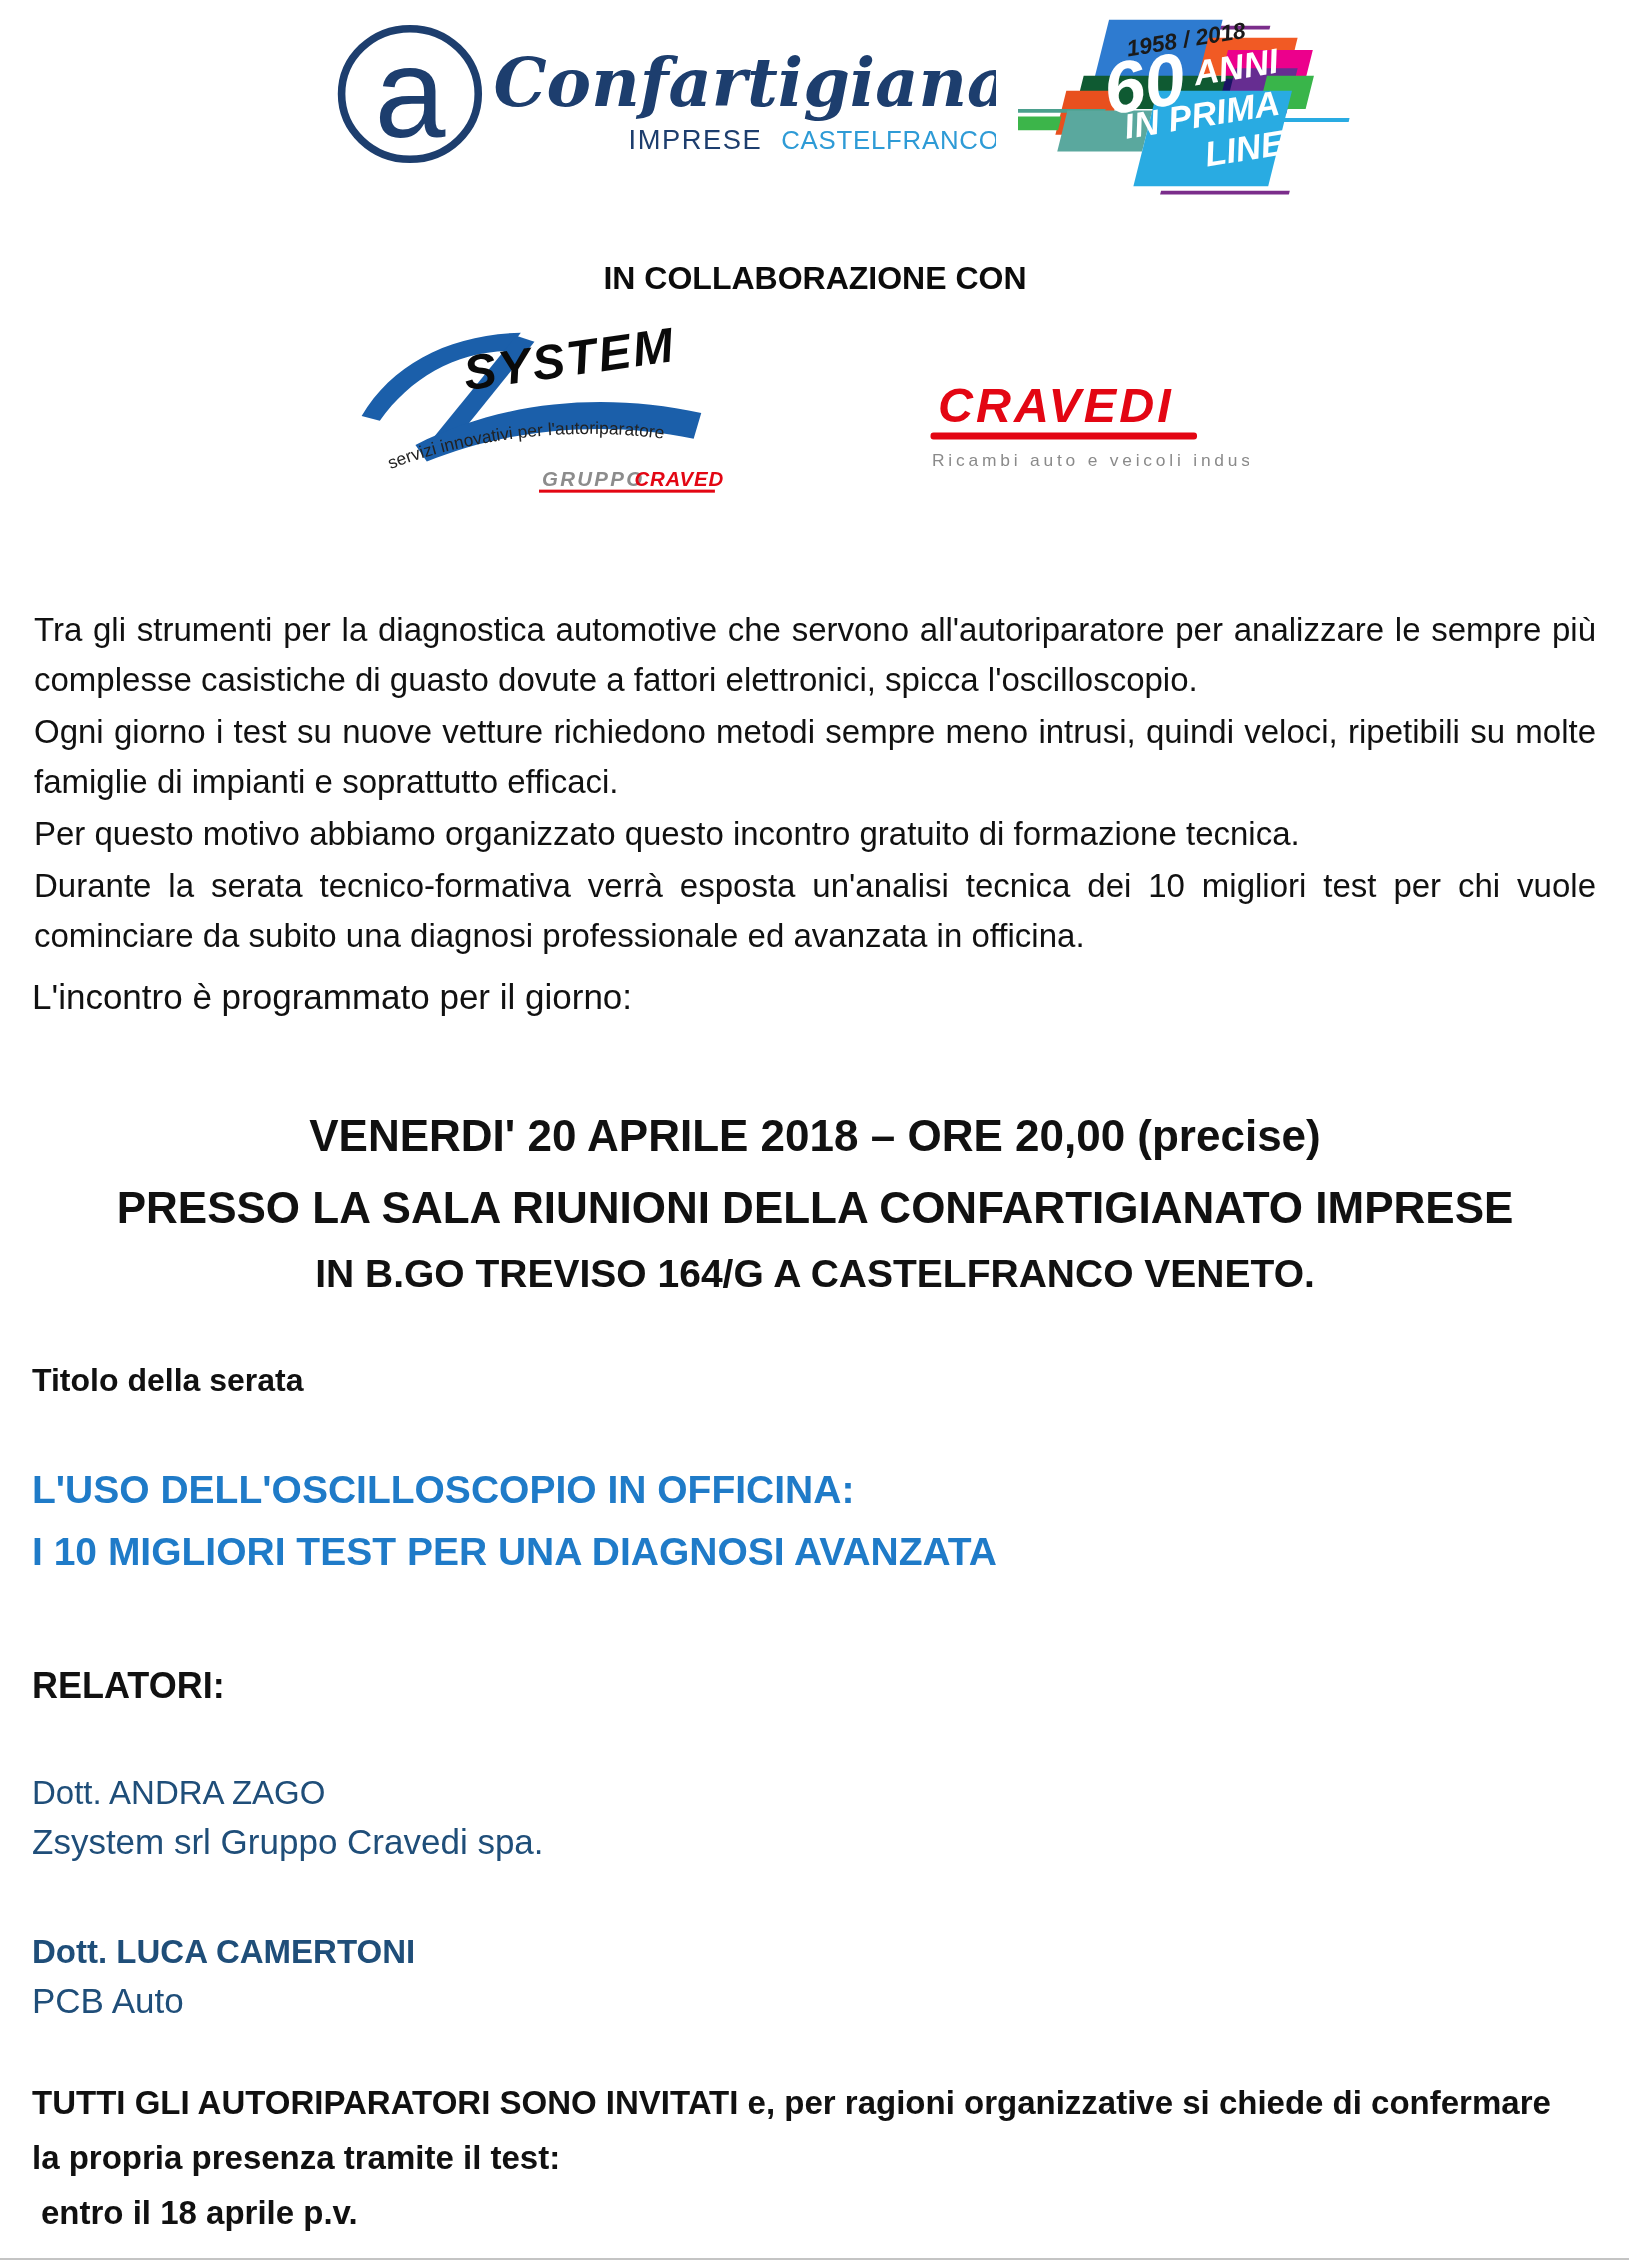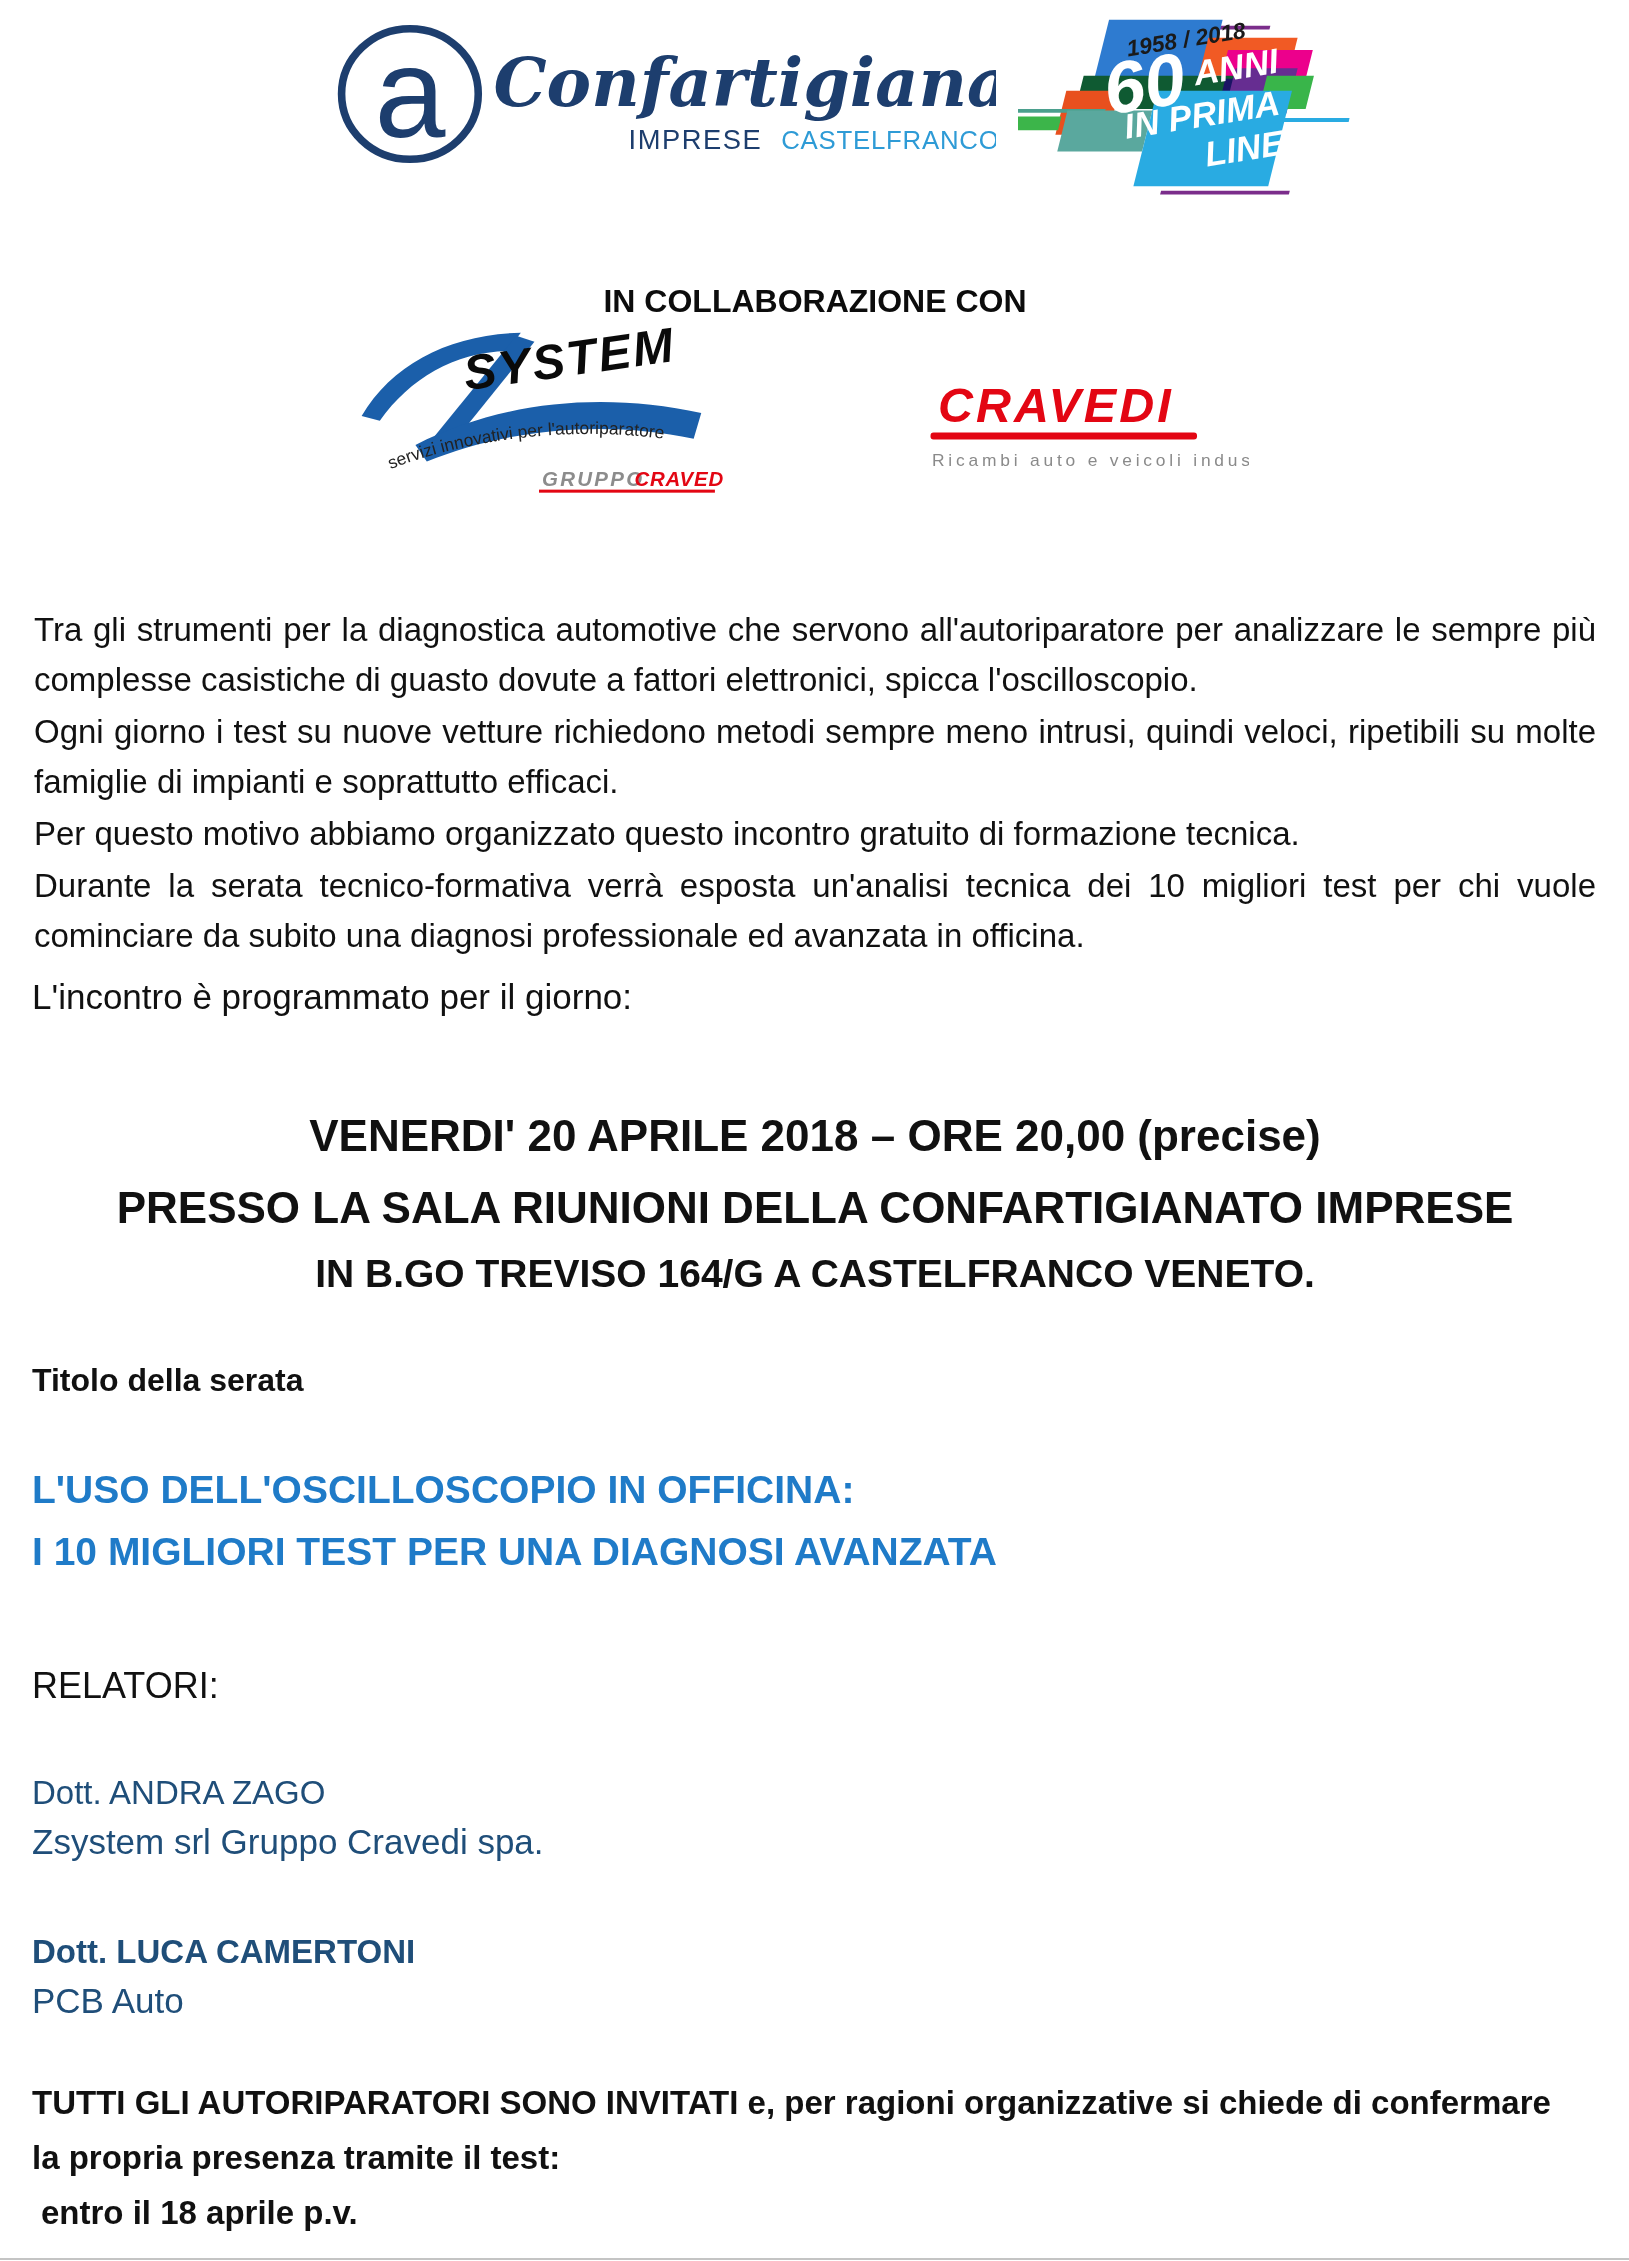--- a/index.html
+++ b/index.html
@@ -11,41 +11,41 @@
     overflow:hidden;
     font-family:"Liberation Sans", sans-serif;
     color:#111111;
   }
   
   .header{position:absolute;top:0;left:0;width:1630px;height:592px;}
   .conf-logo{position:absolute;left:334px;top:21px;width:662px;height:146px;}
   .anniv-logo{position:absolute;left:1018px;top:3px;width:354px;height:206px;}
   .collab{
     position:absolute;top:260px;left:0;width:1630px;
-    text-align:center;font-weight:bold;font-size:32px;color:#0c0c0c;margin-top:23px;
+    text-align:center;font-weight:bold;font-size:32px;color:#0c0c0c;
   }
   .zsystem-logo{position:absolute;left:351px;top:319px;width:373px;height:176px;}
   .cravedi-logo{position:absolute;left:927px;top:369px;width:322px;height:106px;}
 
   
   .content{position:absolute;top:603px;left:32px;width:1566px;}
   p.bodytext{
     margin:2px;font-size:33px;line-height:50px;text-align:justify;
     font-stretch:condensed;
   }
   .intro{margin-top:10.6px;font-size:35px;line-height:50px;font-stretch:condensed;}
   .event{text-align:center;font-weight:bold;font-stretch:condensed;}
   .ev1{margin-top:83px;font-size:44px;line-height:61px;}
   .ev2{margin-top:11.4px;font-size:44px;line-height:61px;}
   .ev3{margin-top:9px;font-size:39px;line-height:53px;}
   .title-label{margin-top:61px;font-size:32px;font-weight:bold;line-height:38px;font-stretch:condensed;}
   .talk{text-align:left;font-weight:bold;font-stretch:condensed;}
   .talk-l1{margin-top:64px;font-size:39px;line-height:53px;}
   .talk-l2{margin-top:9px;font-size:39px;line-height:53px;}
-  .relatori{margin-top:85px;font-size:36px;font-weight:normal;line-height:46px;font-stretch:condensed;}
+  .relatori{margin-top:85px;font-size:36px;font-weight:bold;line-height:46px;font-stretch:condensed;}
   .spk-name{font-size:33px;line-height:49px;font-stretch:condensed;}
   .spk-org{font-size:35px;line-height:49px;font-stretch:condensed;}
   .spk1-name{margin-top:59px;}
   .spk2-name{margin-top:61px;}
   .footer-bold{margin-top:50px;font-weight:bold;font-size:33px;line-height:55px;font-stretch:condensed;}
   .footer-line{margin:0;}
   .deadline{padding-left:9px;}
   .page-bottom-edge{position:absolute;left:0;top:2258px;width:1630px;height:2.3px;background:#c4c4c4;}
 </style>
 </head>

